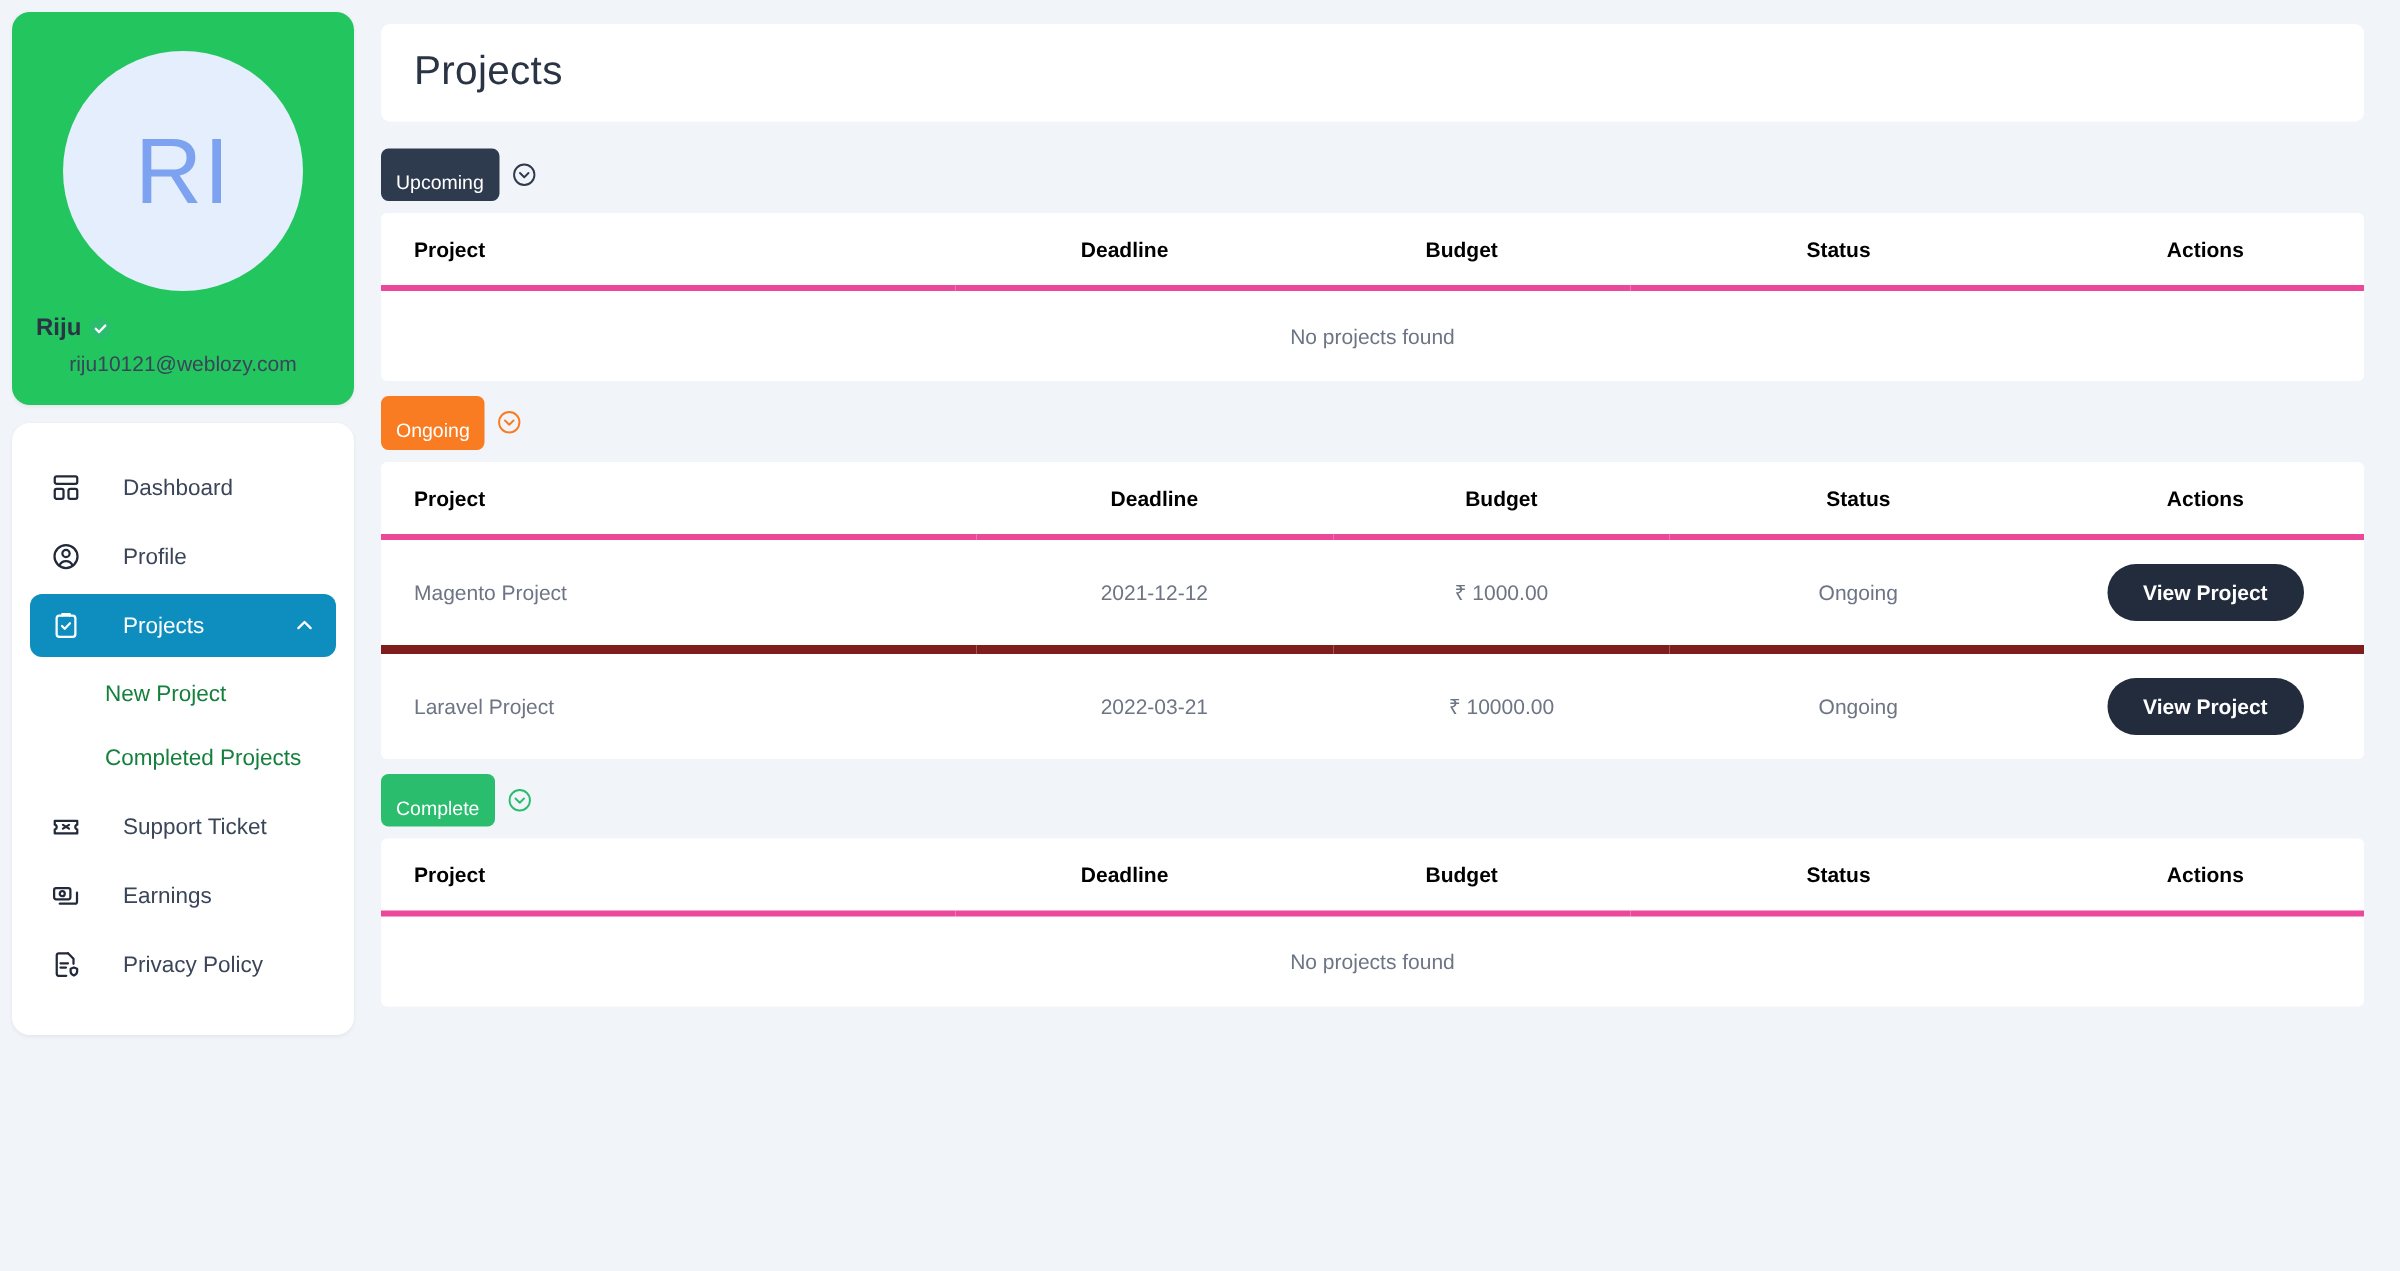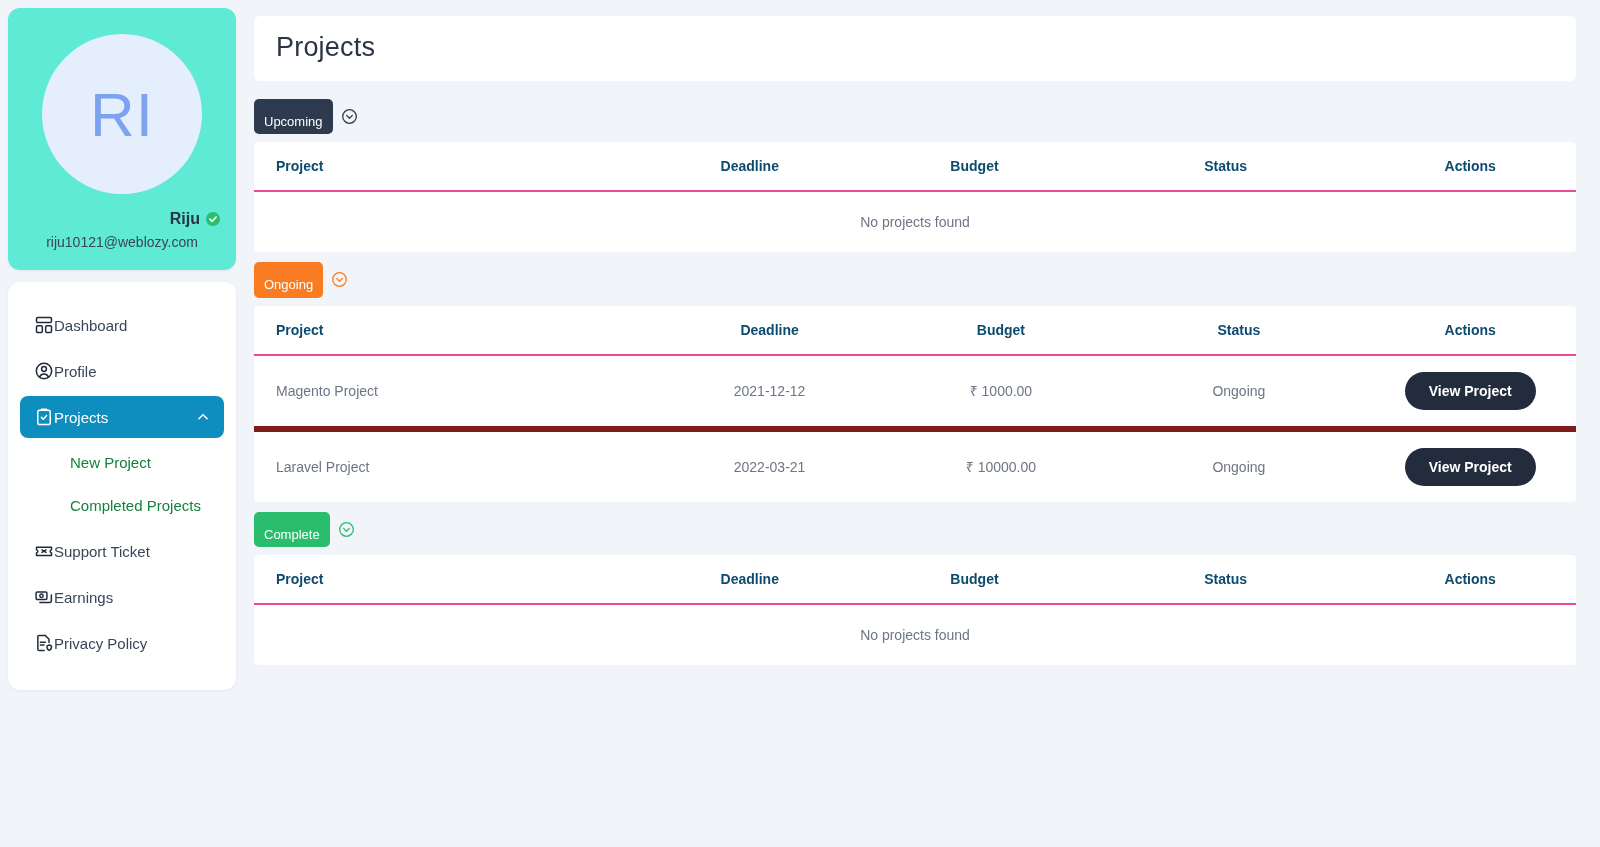--- a/index.html
+++ b/index.html
@@ -20,21 +20,21 @@
 
   
   .sidebar {
     width: 228px;
     flex: 0 0 228px;
     display: flex;
     flex-direction: column;
     gap: 12px;
   }
   .profile-card {
-    background: #5eead4;
+    background: #22c55e;
     border-radius: 12px;
     padding: 26px 16px 20px;
     text-align: center;
     box-shadow: 0 1px 3px rgba(16,24,40,.06);
   }
   .avatar {
     width: 160px;
     height: 160px;
     border-radius: 50%;
     background: #e4eefc;
@@ -46,21 +46,21 @@
     font-size: 62px;
     font-weight: 400;
     letter-spacing: 1px;
   }
   .profile-name {
     font-size: 16px;
     font-weight: 700;
     color: #2b3445;
     display: flex;
     align-items: center;
-    justify-content: flex-end;
+    justify-content: flex-start;
     gap: 6px;
     margin-bottom: 6px;
   }
   .verified {
     width: 14px; height: 14px;
     display: inline-block;
   }
   .profile-email {
     font-size: 14px;
     color: #3b4559;
@@ -69,21 +69,21 @@
   .nav-card {
     background: #ffffff;
     border-radius: 12px;
     padding: 18px 10px 22px;
     box-shadow: 0 1px 3px rgba(16,24,40,.06);
     flex: 0 0 auto;
   }
   .nav-item {
     display: flex;
     align-items: center;
-    gap: 0;
+    gap: 28px;
     padding: 11px 14px;
     margin: 4px 2px;
     border-radius: 8px;
     font-size: 15px;
     color: #3b4559;
     cursor: pointer;
     position: relative;
   }
   .nav-item .nav-icon {
     width: 20px; height: 20px;
@@ -160,23 +160,23 @@
     border-radius: 4px;
   }
   table {
     width: 100%;
     border-collapse: collapse;
     table-layout: fixed;
   }
   thead th {
     font-size: 14px;
     font-weight: 700;
-    color: #0c4a6e;
+    color: #000000;
     padding: 16px 0 16px 0;
-    border-bottom: 2px solid #ec4899;
+    border-bottom: 4px solid #ec4899;
     text-align: center;
   }
   thead th.col-project { text-align: left; padding-left: 22px; }
   tbody td {
     font-size: 14px;
     color: #6d7585;
     padding: 16px 0;
     text-align: center;
     border-bottom: 6px solid #7f1d1d;
     vertical-align: middle;

